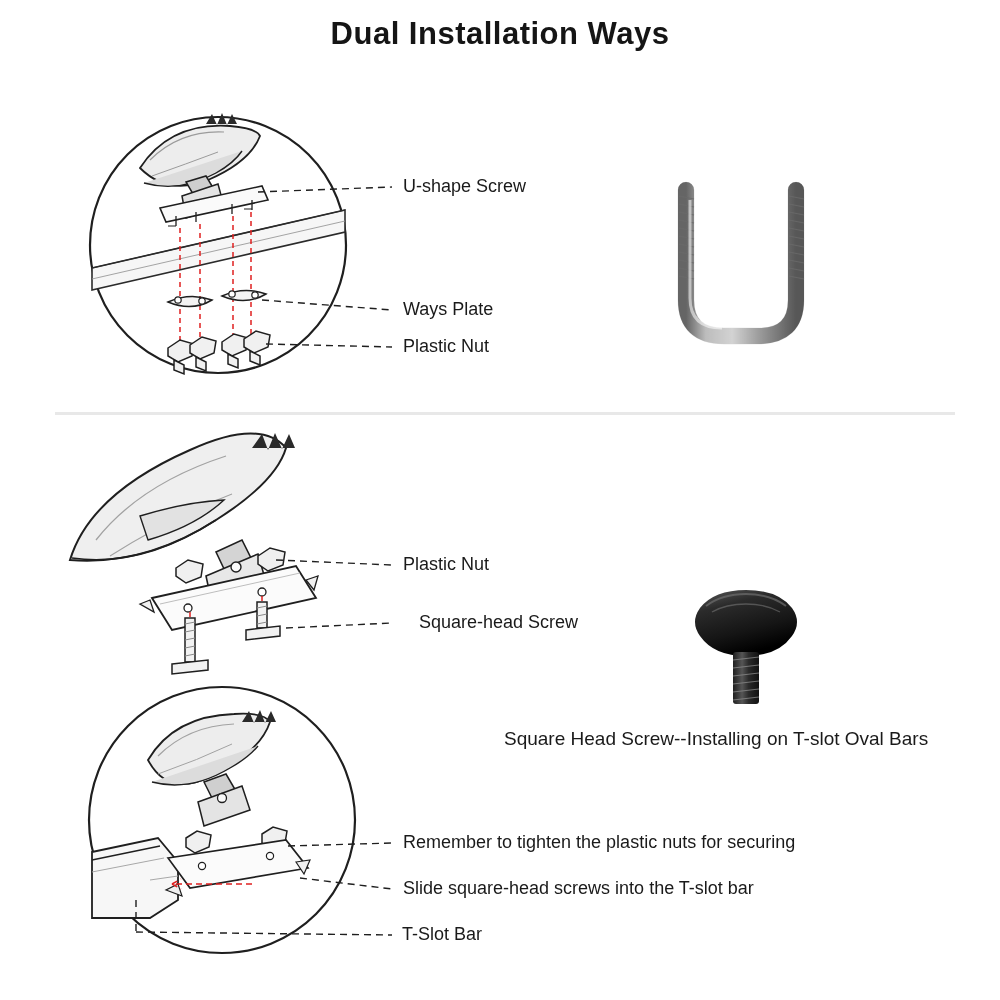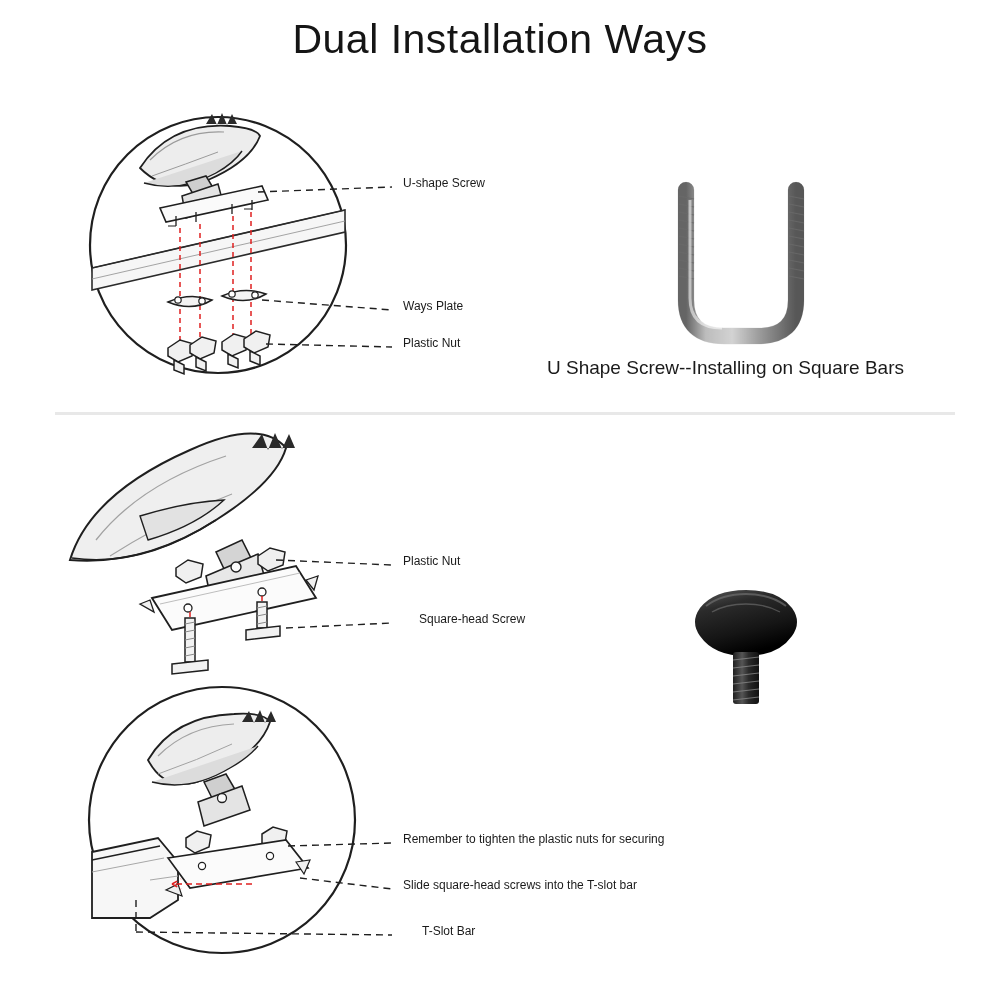--- a/index.html
+++ b/index.html
@@ -21,22 +21,22 @@
     height: 1000px;
   }
 
   
   .title {
     position: absolute;
     top: 16px;
     left: 0;
     width: 1000px;
     text-align: center;
-    font-size: 41px;
-    font-weight: normal;
+    font-size: 31px;
+    font-weight: bold;
     letter-spacing: 0.5px;
     color: #151515;
   }
 
   
   .divider {
     position: absolute;
     left: 55px;
     top: 412px;
     width: 900px;
@@ -46,21 +46,21 @@
 
   
   .caption {
     position: absolute;
     font-size: 19px;
     color: #1a1a1a;
     white-space: nowrap;
   }
   .callout-label {
     position: absolute;
-    font-size: 12px;
+    font-size: 18px;
     color: #1a1a1a;
     white-space: nowrap;
   }
 
   
   .art {
     position: absolute;
     left: 0;
     top: 0;
     width: 1000px;
@@ -323,23 +323,23 @@
         <path d="M136 932 L392 935"></path>
         <path d="M136 900 L136 932"></path>
       </g>
     </g>
   </svg>
 
   <div class="callout-label" style="left:403px; top:176px;">U-shape Screw</div>
   <div class="callout-label" style="left:403px; top:299px;">Ways Plate</div>
   <div class="callout-label" style="left:403px; top:336px;">Plastic Nut</div>
 
-  <div class="caption" style="left:547px; top:357px;">U Shape Screw--Installing on Square Bars</div>
 
   <div class="callout-label" style="left:403px; top:554px;">Plastic Nut</div>
   <div class="callout-label" style="left:403px; top:612px;margin-left:16px;">Square-head Screw</div>
 
+  <div class="caption" style="left:504px; top:728px;">Square Head Screw--Installing on T-slot Oval Bars</div>
 
   <div class="callout-label" style="left:403px; top:832px;">Remember to tighten the plastic nuts for securing</div>
   <div class="callout-label" style="left:403px; top:878px;">Slide square-head screws into the T-slot bar</div>
-  <div class="callout-label" style="left:422px; top:924px;text-align:right;">T-Slot Bar</div>
+  <div class="callout-label" style="left:402px; top:924px;text-align:right;">T-Slot Bar</div>
 
 </div>
 
 </body></html>

